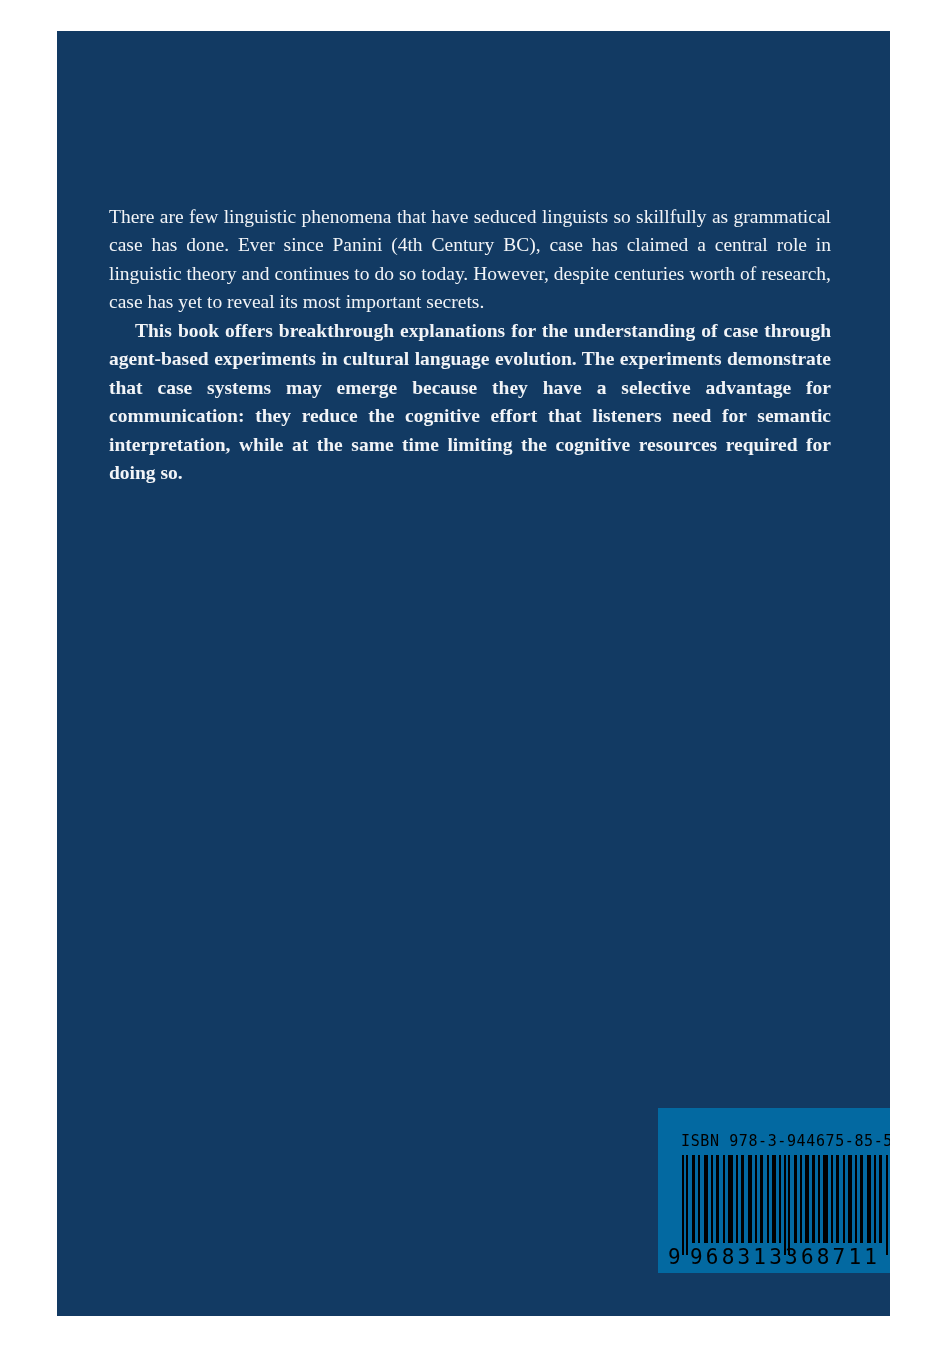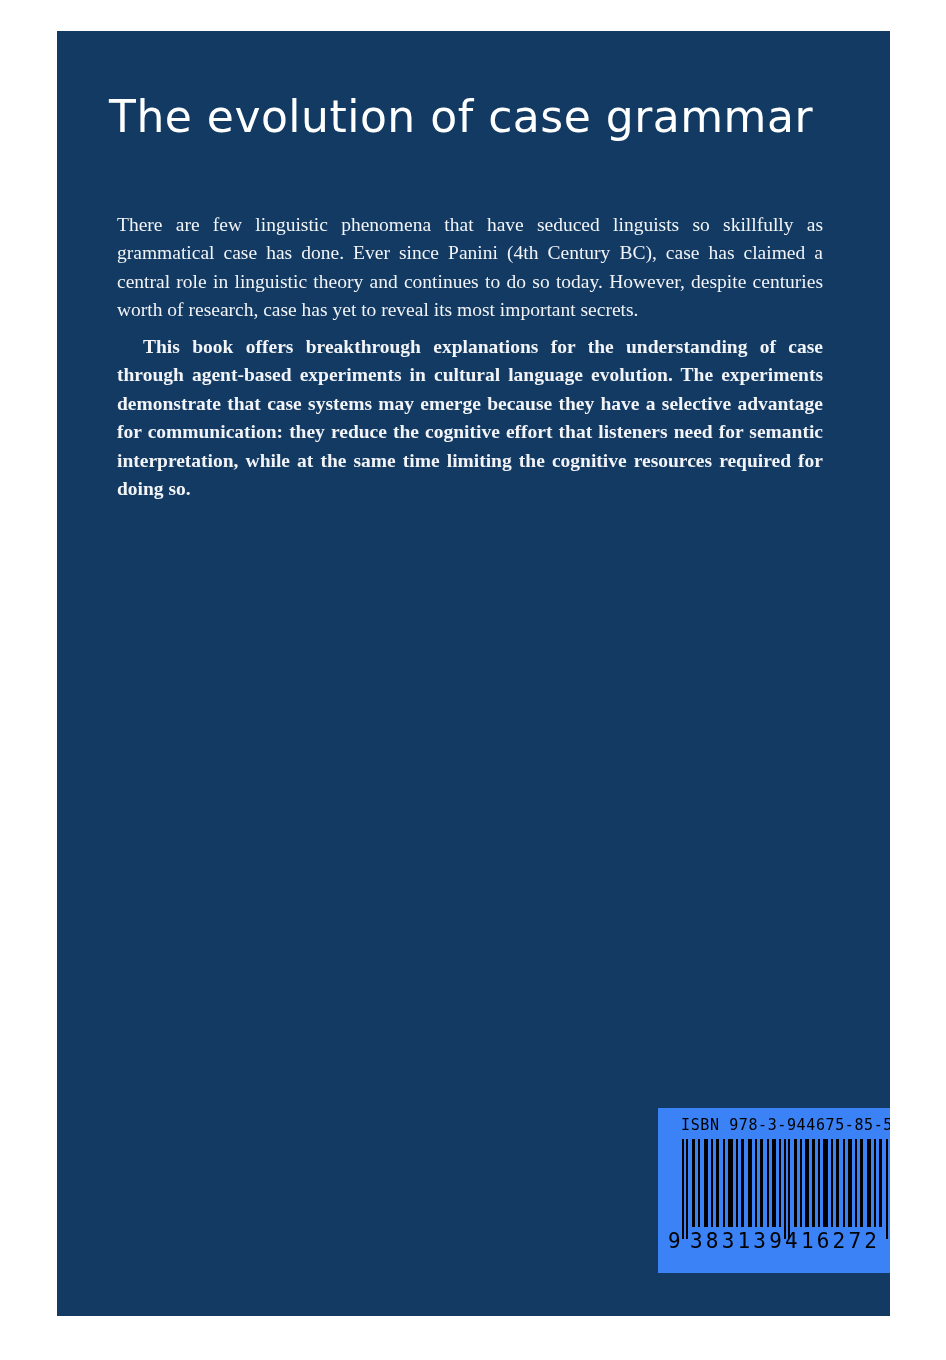--- a/index.html
+++ b/index.html
@@ -45,35 +45,35 @@
     left: 52px;
     top: 172px;
     width: 722px;
     color: #f2f4f7;
     font-family: "Liberation Serif", "DejaVu Serif", serif;
     font-size: 19.5px;
     line-height: 1.46;
     text-align: justify;
   }
   .blurb p {
-    margin: 8px;
+    margin: 0;
   }
   .blurb p + p {
     text-indent: 26px;
     font-weight: bold;
   }
   .isbn-block {
     position: absolute;
     left: 601px;
     top: 1077px;
     width: 258px;
     height: 165px;
-    background: #3b82f6;
+    background: #0369a1;
     box-sizing: border-box;
-    padding: 8px 10px 6px 10px;
+    padding: 24px 10px 6px 10px;
   }
   .isbn-text {
     font-family: "DejaVu Sans Mono", "Liberation Mono", monospace;
     font-size: 15px;
     letter-spacing: 0.6px;
     color: #000000;
     text-align: center;
     margin-bottom: 5px;
     white-space: nowrap;
   }
@@ -113,21 +113,20 @@
     letter-spacing: 3.2px;
   }
 </style>
 </head>
 <body>
 
 <div class="page">
 
   <div class="cover">
 
-    <div class="title">The evolution of case grammar</div>
 
     <div class="blurb">
       <p>There are few linguistic phenomena that have seduced linguists so skillfully as grammatical case has done. Ever since Panini (4th Century BC), case has claimed a central role in linguistic theory and continues to do so today. However, despite centuries worth of research, case has yet to reveal its most important secrets.</p>
       <p>This book offers breakthrough explanations for the understanding of case through agent-based experiments in cultural language evolution. The experiments demonstrate that case systems may emerge because they have a selective advantage for communication: they reduce the cognitive effort that listeners need for semantic interpretation, while at the same time limiting the cognitive resources required for doing so.</p>
     </div>
 
     <div class="isbn-block">
       <div class="isbn-text">ISBN 978-3-944675-85-5</div>
 
       <div class="barcode">
@@ -168,18 +167,18 @@
         <div class="bar" style="left:199px; width:4px;"></div>
         <div class="bar" style="left:206px; width:2px;"></div>
         <div class="bar" style="left:211px; width:3px;"></div>
 
         <div class="bar guard" style="left:218px; width:2px;"></div>
 
       </div>
 
       <div class="barcode-digits">
         <span class="d-left">9</span>
-        <span class="d-main">383139416272</span>
+        <span class="d-main">968313368711</span>
       </div>
     </div>
 
   </div>
 </div>
 
 </body></html>

